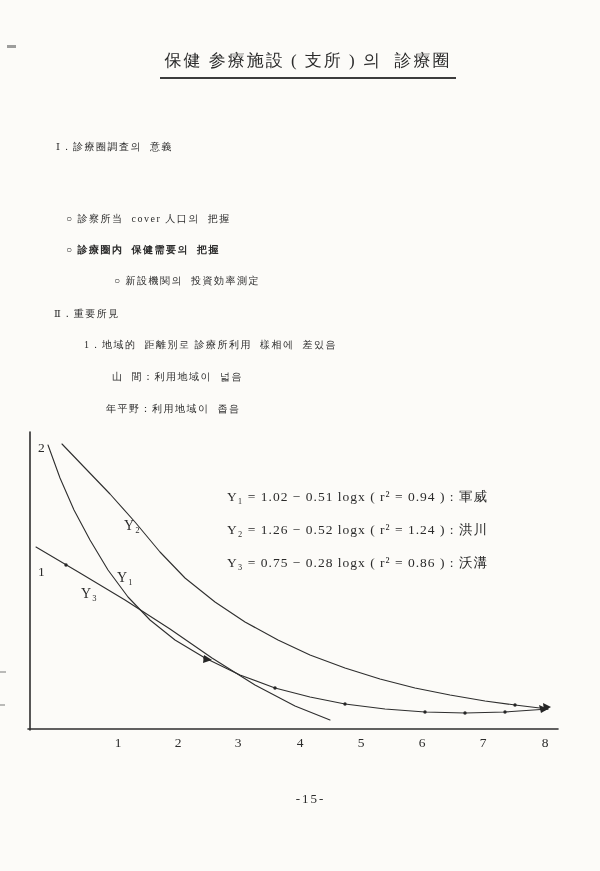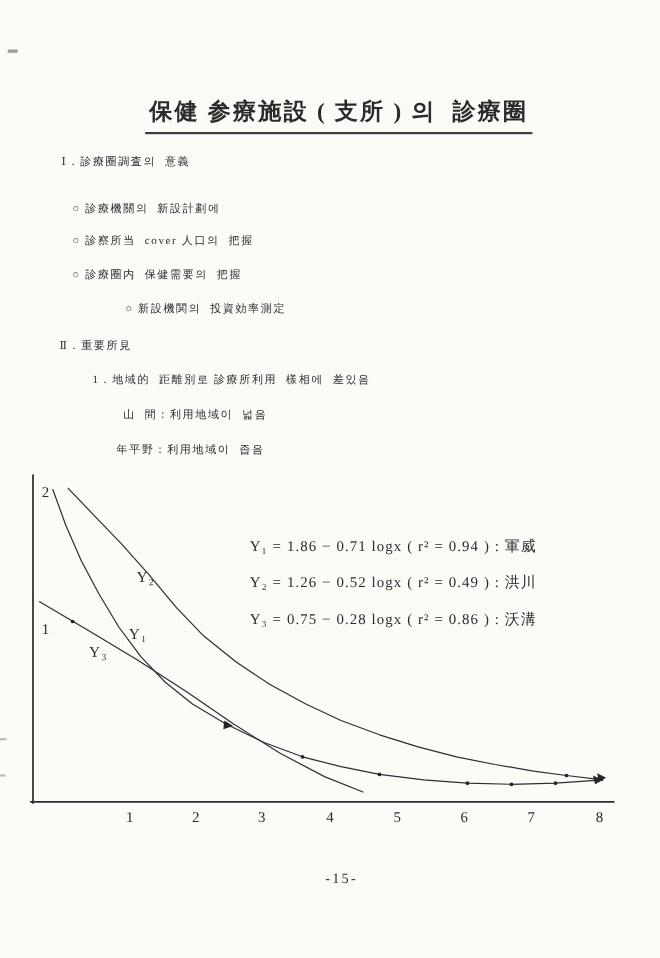--- a/index.html
+++ b/index.html
@@ -8,22 +8,22 @@
     position:relative;
     width:600px; height:871px;
     margin:0 auto;
     background:#fcfbf8;
     font-family:"Liberation Serif","DejaVu Serif",serif;
     color:#2b2b2b;
     overflow:hidden;
   }
   .abs { position:absolute; white-space:pre; }
   .title {
-    font-size:21px; letter-spacing:2px; font-weight:bold;
-    border-bottom:2px solid #3c3c3c; padding:0 4px 5px 4px;margin-top:38px;
+    font-size:17px; letter-spacing:2px; font-weight:normal;
+    border-bottom:2px solid #3c3c3c; padding:0 4px 5px 4px;
   }
   .body-line { font-size:10px; letter-spacing:1.5px; }
   .eq { font-size:13.5px; letter-spacing:1px; }
   .tick { font-size:13.5px; transform:translateX(-50%); }
   .ylab { font-size:13.5px; }
   .curve-label { font-size:14px; letter-spacing:1px; }
   .pageno { font-size:13px; letter-spacing:2px; }
   .artifact { background:#6a6a6a; }
   svg { display:block; }
 </style>
@@ -35,32 +35,31 @@
   <div class="abs artifact" style="left:7px; top:45px; width:9px; height:3px; opacity:.65;"></div>
   <div class="abs artifact" style="left:0px; top:671px; width:6px; height:2px; opacity:.45;"></div>
   <div class="abs artifact" style="left:0px; top:704px; width:5px; height:2px; opacity:.45;"></div>
 
   <div class="abs" style="left:0; top:31px; width:600px; text-align:center;">
     <span class="title" style="display:inline-block;">保健 参療施設 ( 支所 ) 의  診療圈</span>
   </div>
 
   <div class="abs body-line" style="left:56px; top:140px;">Ⅰ．診療圈調査의  意義</div>
 
-  <div class="abs body-line" style="left:66px; top:183px;">○ 診療機關의  新設計劃에</div>
   <div class="abs body-line" style="left:66px; top:212px;">○ 診察所当  cover 人口의  把握</div>
-  <div class="abs body-line" style="left:66px; top:243px;">○ 診療圈内  保健需要의  把握</div>
+  <div class="abs body-line" style="left:66px; top:243px;font-weight:bold;">○ 診療圈内  保健需要의  把握</div>
   <div class="abs body-line" style="left:66px; top:274px;margin-left:48px;">○ 新設機関의  投資効率測定</div>
 
   <div class="abs body-line" style="left:54px; top:307px;">Ⅱ．重要所見</div>
   <div class="abs body-line" style="left:84px; top:338px;">1．地域的  距離別로 診療所利用  樣相에  差있음</div>
   <div class="abs body-line" style="left:112px; top:370px;">山  間：利用地域이  넓음</div>
   <div class="abs body-line" style="left:106px; top:402px;">年平野：利用地域이  좁음</div>
 
-  <div class="abs eq" style="left:227px; top:488px;">Y₁ = 1.86 − 0.71 logx ( r² = 0.94 ) : 軍威</div>
-  <div class="abs eq" style="left:227px; top:521px;">Y₂ = 1.26 − 0.52 logx ( r² = 0.49 ) : 洪川</div>
+  <div class="abs eq" style="left:227px; top:488px;">Y₁ = 1.02 − 0.51 logx ( r² = 0.94 ) : 軍威</div>
+  <div class="abs eq" style="left:227px; top:521px;">Y₂ = 1.26 − 0.52 logx ( r² = 1.24 ) : 洪川</div>
   <div class="abs eq" style="left:227px; top:554px;">Y₃ = 0.75 − 0.28 logx ( r² = 0.86 ) : 沃溝</div>
 
   <svg class="abs" style="left:0; top:425px;" width="600" height="340" viewBox="0 0 600 340">
     <g stroke="#2e2e2e" fill="none" stroke-linecap="round" stroke-linejoin="round">
       <line x1="30" y1="7" x2="30" y2="305" stroke-width="1.6"></line>
       <line x1="28" y1="304" x2="558" y2="304" stroke-width="1.6"></line>
       <path d="M48,20 L60,53 74,85 90,115 108,145 128,172 150,195 175,215 205,233 240,250 275,263 310,272 345,279 385,284 425,287 465,288 505,287 548,284" stroke-width="1.1"></path>
       <path d="M62,19 L85,43 110,69 135,97 160,127 185,153 215,177 245,197 278,215 310,230 345,243 380,254 415,263 450,270 485,276 515,280 548,284" stroke-width="1.1"></path>
       <path d="M36,122 L80,148 125,175 170,204 212,233 255,260 295,281 330,295" stroke-width="1.1"></path>
     </g>

